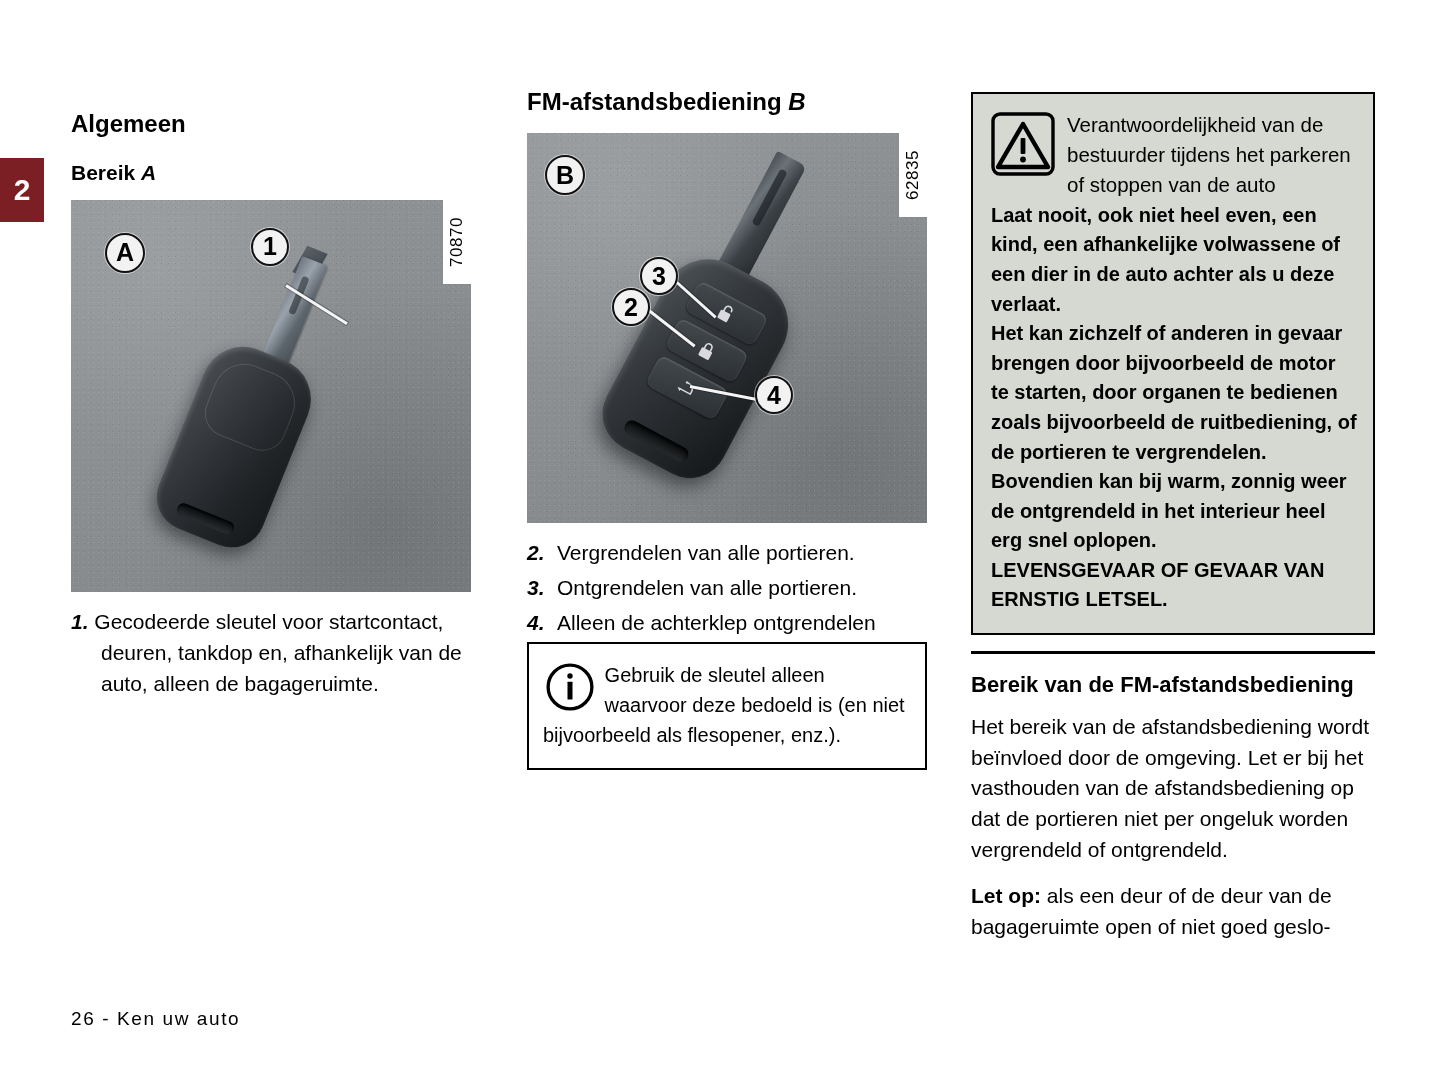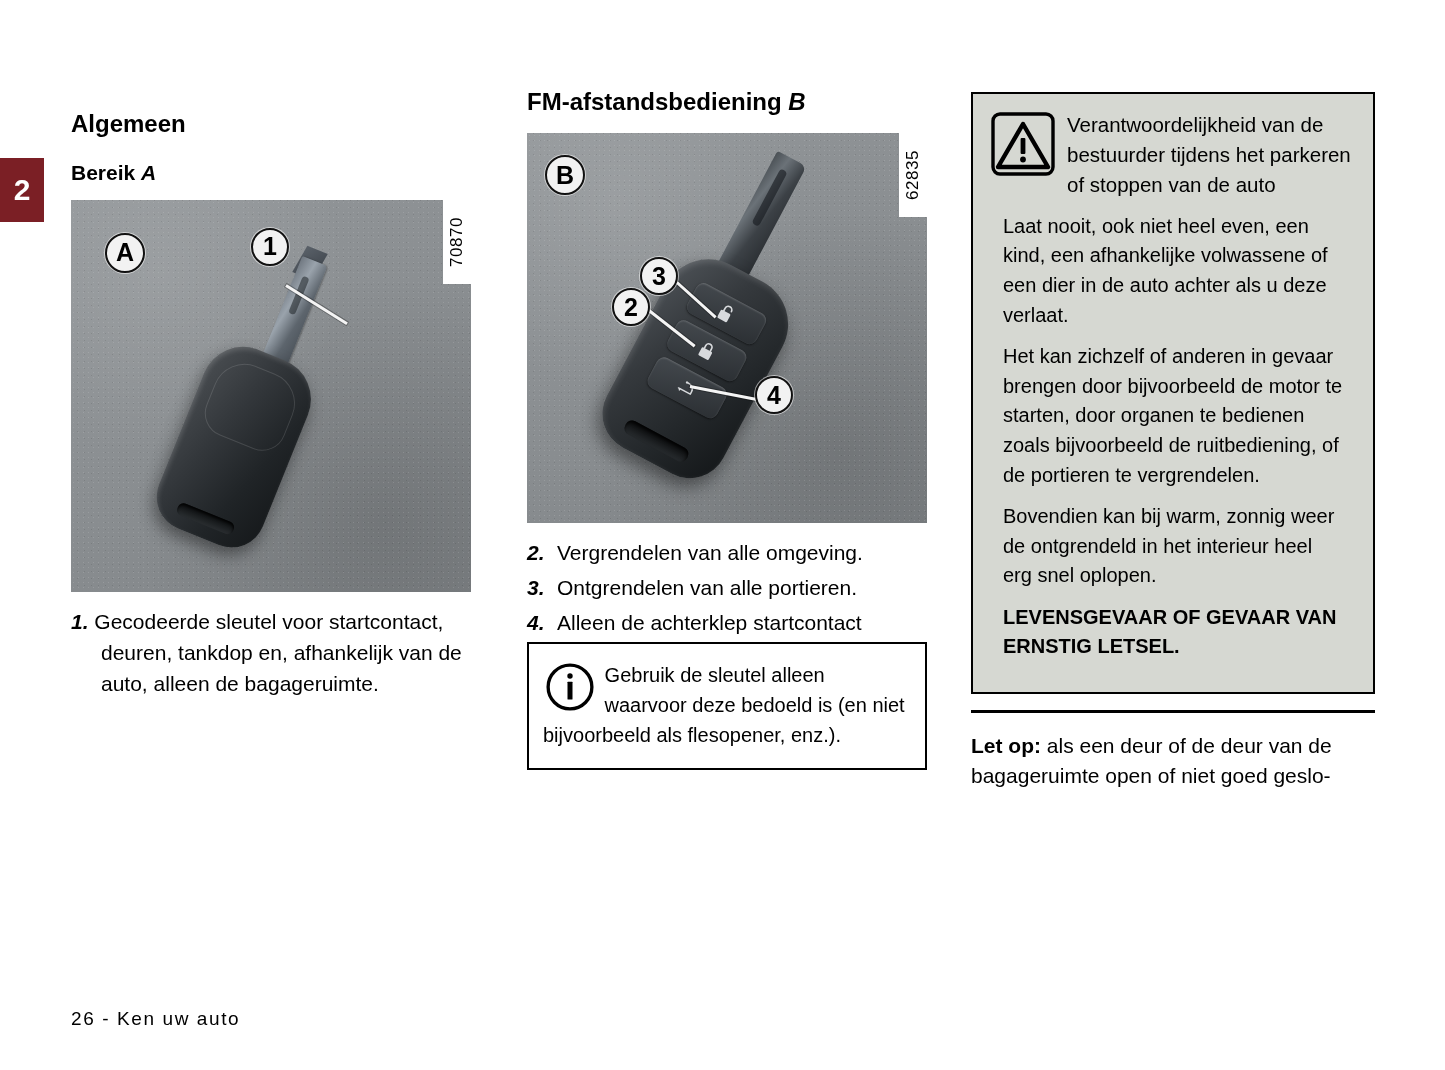--- a/index.html
+++ b/index.html
@@ -297,21 +297,21 @@
     width: 64px; height: 64px;
     margin: 2px 12px 4px 0;
   }
   .warn-icon svg { width: 100%; height: 100%; display: block; }
   .warn-head {
     font-weight: 400;
     font-size: 20.5px;
     line-height: 1.46;
   }
   .warn-body { margin-top: 1px; }
-  .warn-body p { margin: 12px; }
+  .warn-body p { margin: 0; font-weight: bold; }
   .warn-strong { font-weight: 700; }
 
   .divider {
     height: 2.5px;
     background: #000;
     margin: 16px 0 18px 0;
   }
 
   .right-body {
     font-size: 21px;
@@ -451,29 +451,29 @@
         <span>2</span>
       </div>
       <div class="marker marker-num" style="left:228px; top:243px;">
         <span>4</span>
       </div>
     </div>
 
     <div class="num-list">
       <div class="num-item">
         <span class="n">2.</span>
-        <span class="t">Vergrendelen van alle omgeving.</span>
+        <span class="t">Vergrendelen van alle portieren.</span>
       </div>
       <div class="num-item">
         <span class="n">3.</span>
         <span class="t">Ontgrendelen van alle portieren.</span>
       </div>
       <div class="num-item">
         <span class="n">4.</span>
-        <span class="t">Alleen de achterklep startcontact</span>
+        <span class="t">Alleen de achterklep ontgrendelen</span>
       </div>
     </div>
 
     <div class="info-box">
       <span class="info-icon">
         <svg viewBox="0 0 48 48" fill="none">
           <circle cx="24" cy="24" r="21" stroke="#000" stroke-width="3.2"></circle>
           <circle cx="24" cy="13.5" r="2.6" fill="#000"></circle>
           <rect x="21.6" y="19" width="4.8" height="17" rx="0.5" fill="#000"></rect>
         </svg>
@@ -497,22 +497,24 @@
       <div class="warn-body">
         <p>Laat nooit, ook niet heel even, een kind, een afhankelijke volwassene of een dier in de auto achter als u deze verlaat.</p>
         <p>Het kan zichzelf of anderen in gevaar brengen door bijvoorbeeld de motor te starten, door organen te bedienen zoals bijvoorbeeld de ruitbediening, of de portieren te vergrendelen.</p>
         <p>Bovendien kan bij warm, zonnig weer de ontgrendeld in het interieur heel erg snel oplopen.</p>
         <p class="warn-strong">LEVENSGEVAAR OF GEVAAR VAN ERNSTIG LETSEL.</p>
       </div>
     </div>
 
     <div class="divider"></div>
 
+    <div class="right-head">Bereik van de FM-afstandsbediening</div>
 
     <div class="right-body">
+      <p>Het bereik van de afstandsbediening wordt beïnvloed door de omgeving. Let er bij het vasthouden van de afstandsbediening op dat de portieren niet per ongeluk worden vergrendeld of ontgrendeld.</p>
       <p>
         <span class="warn-strong">Let op:</span><span> als een deur of de deur van de bagageruimte open of niet goed geslo-</span>
       </p>
     </div>
   </div>
 
   <div class="footer">26 - Ken uw auto</div>
 
 </div>
 

